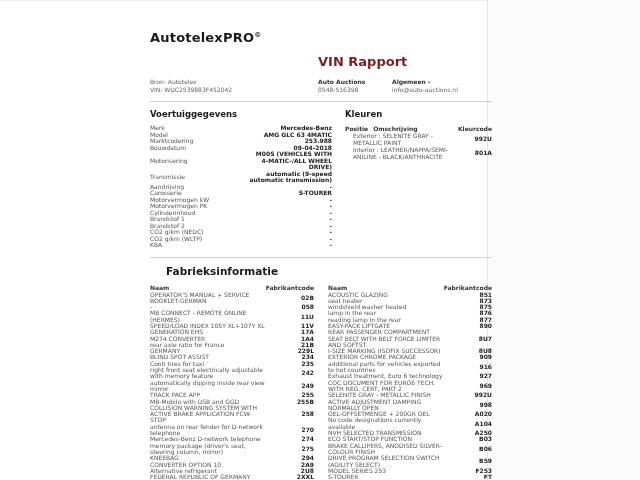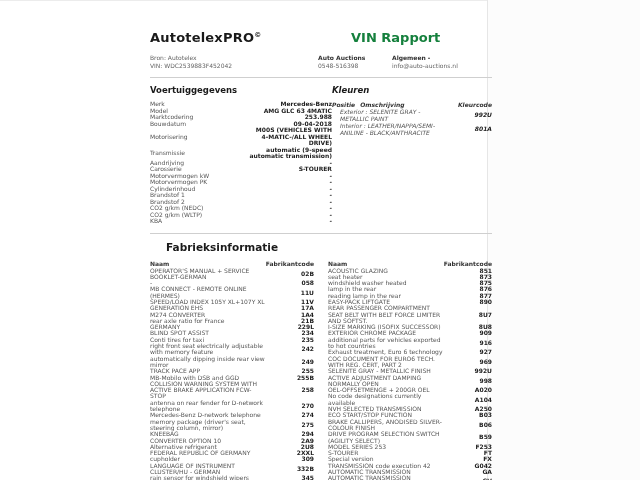--- a/index.html
+++ b/index.html
@@ -10,36 +10,36 @@
     color:#333;
     -webkit-font-smoothing:antialiased;
   }
   .page-edge-top{position:absolute;left:0;top:0;width:640px;height:1px;background:#ececec;}
   .page-edge-right{position:absolute;left:487px;top:0;width:1px;height:480px;background:#e6e6e6;}
   .outside-right{position:absolute;left:488px;top:0;width:152px;height:480px;background:#fcfcfc;}
 
   .content{position:absolute;left:150px;top:30px;width:342px;}
 
   
-  .title-row{display:flex;align-items:flex-start;gap:33px;}
+  .title-row{display:flex;align-items:flex-start;}
   .brand{width:168px;font-size:13px;font-weight:bold;color:#1a1a1a;letter-spacing:.2px;}
   .brand sup{font-size:7px;}
-  .doc-title{font-size:13px;font-weight:bold;color:#15803d;}
+  .doc-title{font-size:13px;font-weight:bold;color:#7f1d1d;margin-top:24px;}
   .info-row{display:flex;margin-top:9px;font-size:6px;line-height:7.5px;color:#666;}
   .info-col1{width:168px;}
   .info-col2{width:74px;}
   .info-col3{flex:1;}
   .b{font-weight:bold;color:#333;}
 
   hr{border:none;border-top:1px solid #cfcfcf;margin:8px 0 7px 0;}
 
   
   .two-col{display:flex;}
   .voertuig{width:182px;}
-  .kleuren{flex:1;margin-left:0;font-style:italic;}
+  .kleuren{flex:1;margin-left:13px;}
   h2{font-size:8.5px;font-weight:bold;color:#1a1a1a;margin:0 0 6px 0;}
   h2.big{font-size:10.5px;margin:2px 0 7px 16px;}
 
   .vrow{display:flex;justify-content:space-between;align-items:center;
         font-size:6px;line-height:6.5px;color:#555;}
   .vlabel{flex:1;}
   .vvalue{width:84px;text-align:right;font-weight:bold;color:#222;}
 
   .khead{display:flex;font-size:6px;line-height:7px;font-weight:bold;color:#333;}
   .khead .kh-pos{margin-right:5px;}

